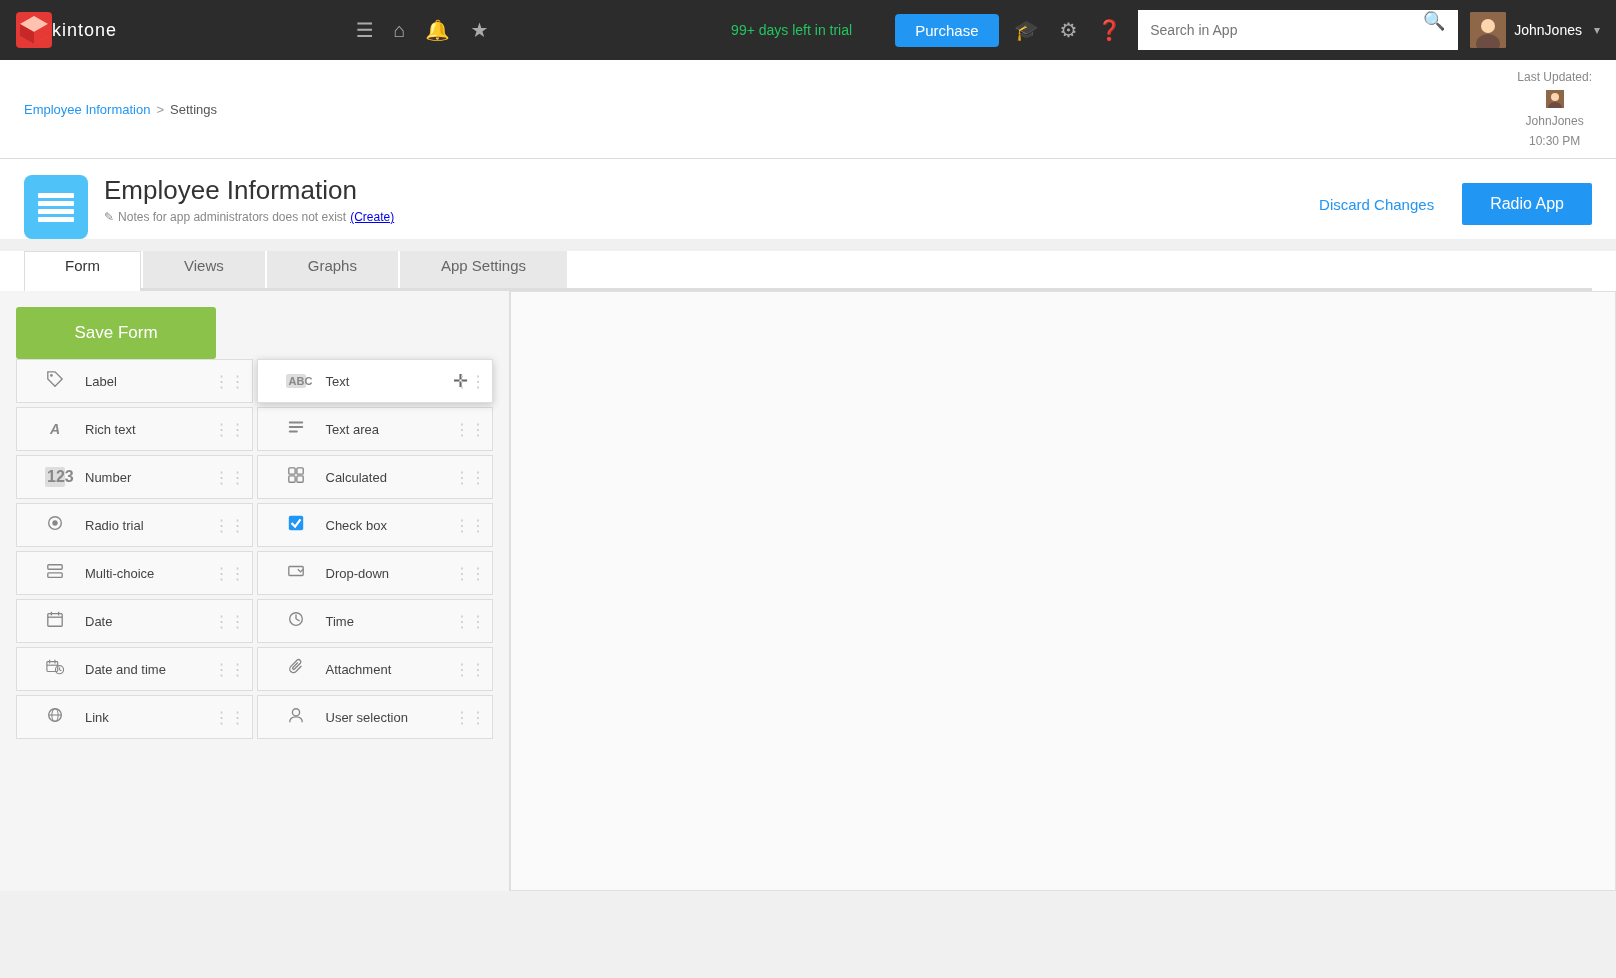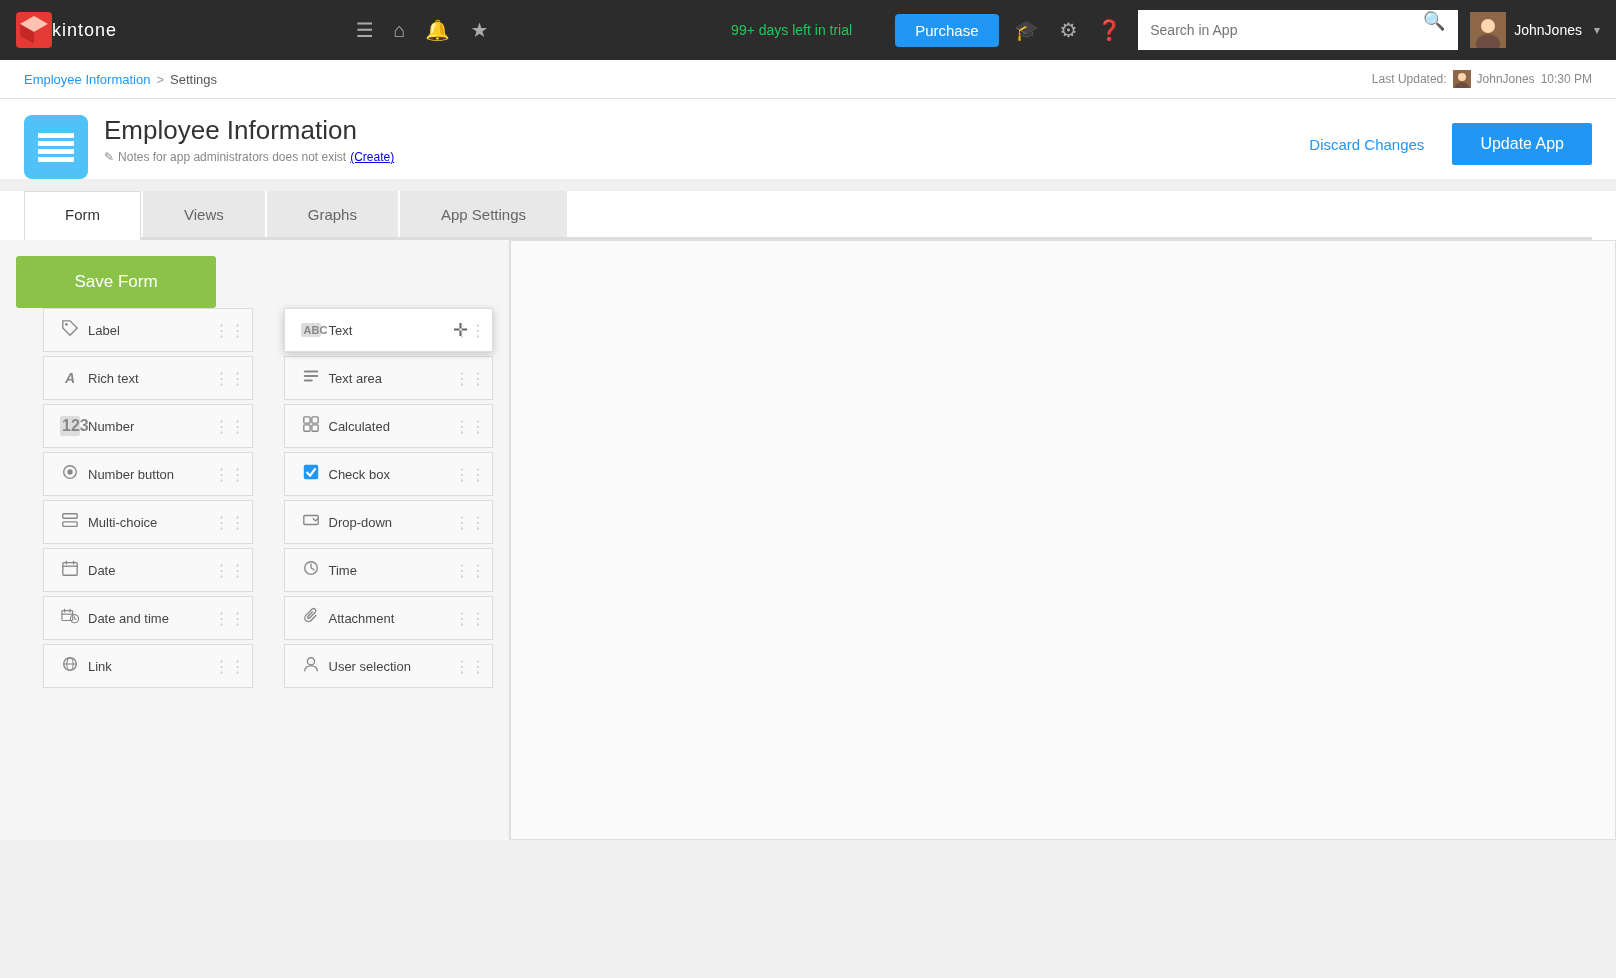--- a/index.html
+++ b/index.html
@@ -117,21 +117,21 @@
     }
     .breadcrumb {
       display: flex;
       align-items: center;
       gap: 6px;
       font-size: 13px;
     }
     .breadcrumb a { color: #2196F3; text-decoration: none; }
     .breadcrumb .sep { color: #999; }
     .breadcrumb .current { color: #555; }
-    .last-updated { font-size: 12px; color: #888; display: flex; align-items: center; gap: 6px; }
+    .last-updated { font-size: 12px; color: #888; display: flex; align-items: center; gap: 6px; flex-direction: column; }
     .lu-avatar { width: 18px; height: 18px; border-radius: 2px; background: #888; display: inline-block; }
 
     
     .app-header {
       background: #fff;
       padding: 16px 24px 0;
       display: flex;
       align-items: flex-start;
       justify-content: space-between;
       border-bottom: none;
@@ -194,21 +194,21 @@
     .tabs-container {
       background: #fff;
       padding: 0 24px;
       margin-top: 12px;
     }
     .tabs {
       display: flex;
       border-bottom: 3px solid #ddd;
     }
     .tab {
-      padding: 14px 40px;
+      padding: 5px 40px;
       cursor: pointer;
       font-size: 15px;
       color: #666;
       border: 1px solid transparent;
       border-bottom: none;
       background: #e8e8e8;
       margin-right: 2px;
     }
     .tab.active {
       background: #fff;
@@ -247,29 +247,28 @@
       display: block;
     }
     .field-grid {
       display: grid;
       grid-template-columns: 1fr 1fr;
       gap: 4px;
     }
     .field-item {
       background: #f9f9f9;
       border: 1px solid #ddd;
-      padding: 10px 16px;
+      padding: 10px 28px;
       cursor: grab;
       display: flex;
       align-items: center;
-      gap: 8px;
+      gap: 20px;
       font-size: 13px;
       color: #444;
       position: relative;
-      margin-left: 27px;
     }
     .field-item .drag-handle {
       position: absolute;
       right: 6px;
       top: 50%;
       transform: translateY(-50%);
       color: #ccc;
       font-size: 16px;
     }
     .field-icon { color: #888; font-size: 16px; width: 20px; text-align: center; }
@@ -375,21 +374,21 @@
       <h1>Employee Information</h1>
       <div class="app-notes">
         <span>✎</span>
         <span>Notes for app administrators does not exist</span>
         <a href="#">(Create)</a>
       </div>
     </div>
   </div>
   <div class="header-actions">
     <button class="discard-btn">Discard Changes</button>
-    <button class="update-btn">Update App</button>
+    <button class="update-btn">Radio App</button>
   </div>
 </div>
 
 <div class="tabs-container">
   <div class="tabs">
     <div class="tab active">Form</div>
     <div class="tab">Views</div>
     <div class="tab">Graphs</div>
     <div class="tab">App Settings</div>
   </div>
@@ -458,21 +457,21 @@
         <span class="drag-handle">⋮⋮</span>
       </div>
 
       <div class="field-item">
         <span class="field-icon">
           <svg viewBox="0 0 20 20" width="18" height="18">
             <circle cx="10" cy="10" r="7" fill="none" stroke="#888" stroke-width="1.5"></circle>
             <circle cx="10" cy="10" r="3" fill="#888"></circle>
           </svg>
         </span>
-        <span>Number button</span>
+        <span>Radio trial</span>
         <span class="drag-handle">⋮⋮</span>
       </div>
 
       <div class="field-item">
         <span class="field-icon">
           <svg viewBox="0 0 20 20" width="18" height="18">
             <rect x="2" y="2" width="16" height="16" rx="2" fill="#2196F3"></rect>
             <polyline points="5,10 9,14 15,6" fill="none" stroke="white" stroke-width="2.5"></polyline>
           </svg>
         </span>

